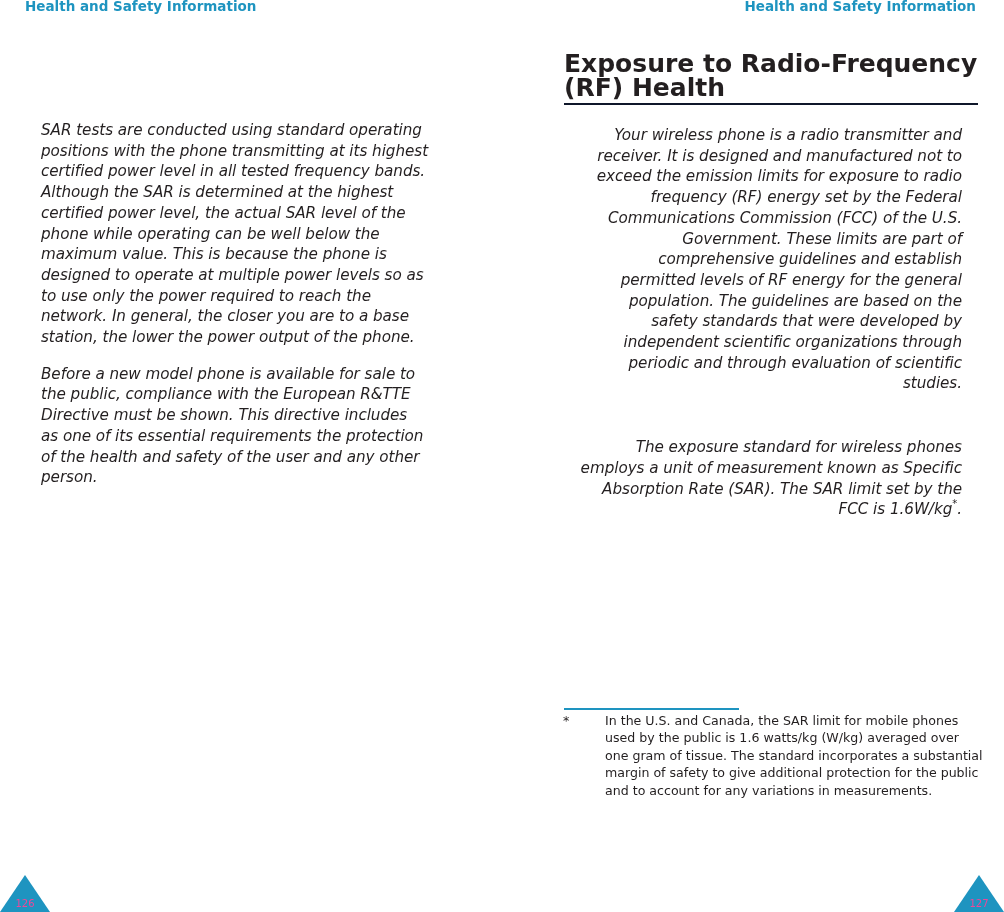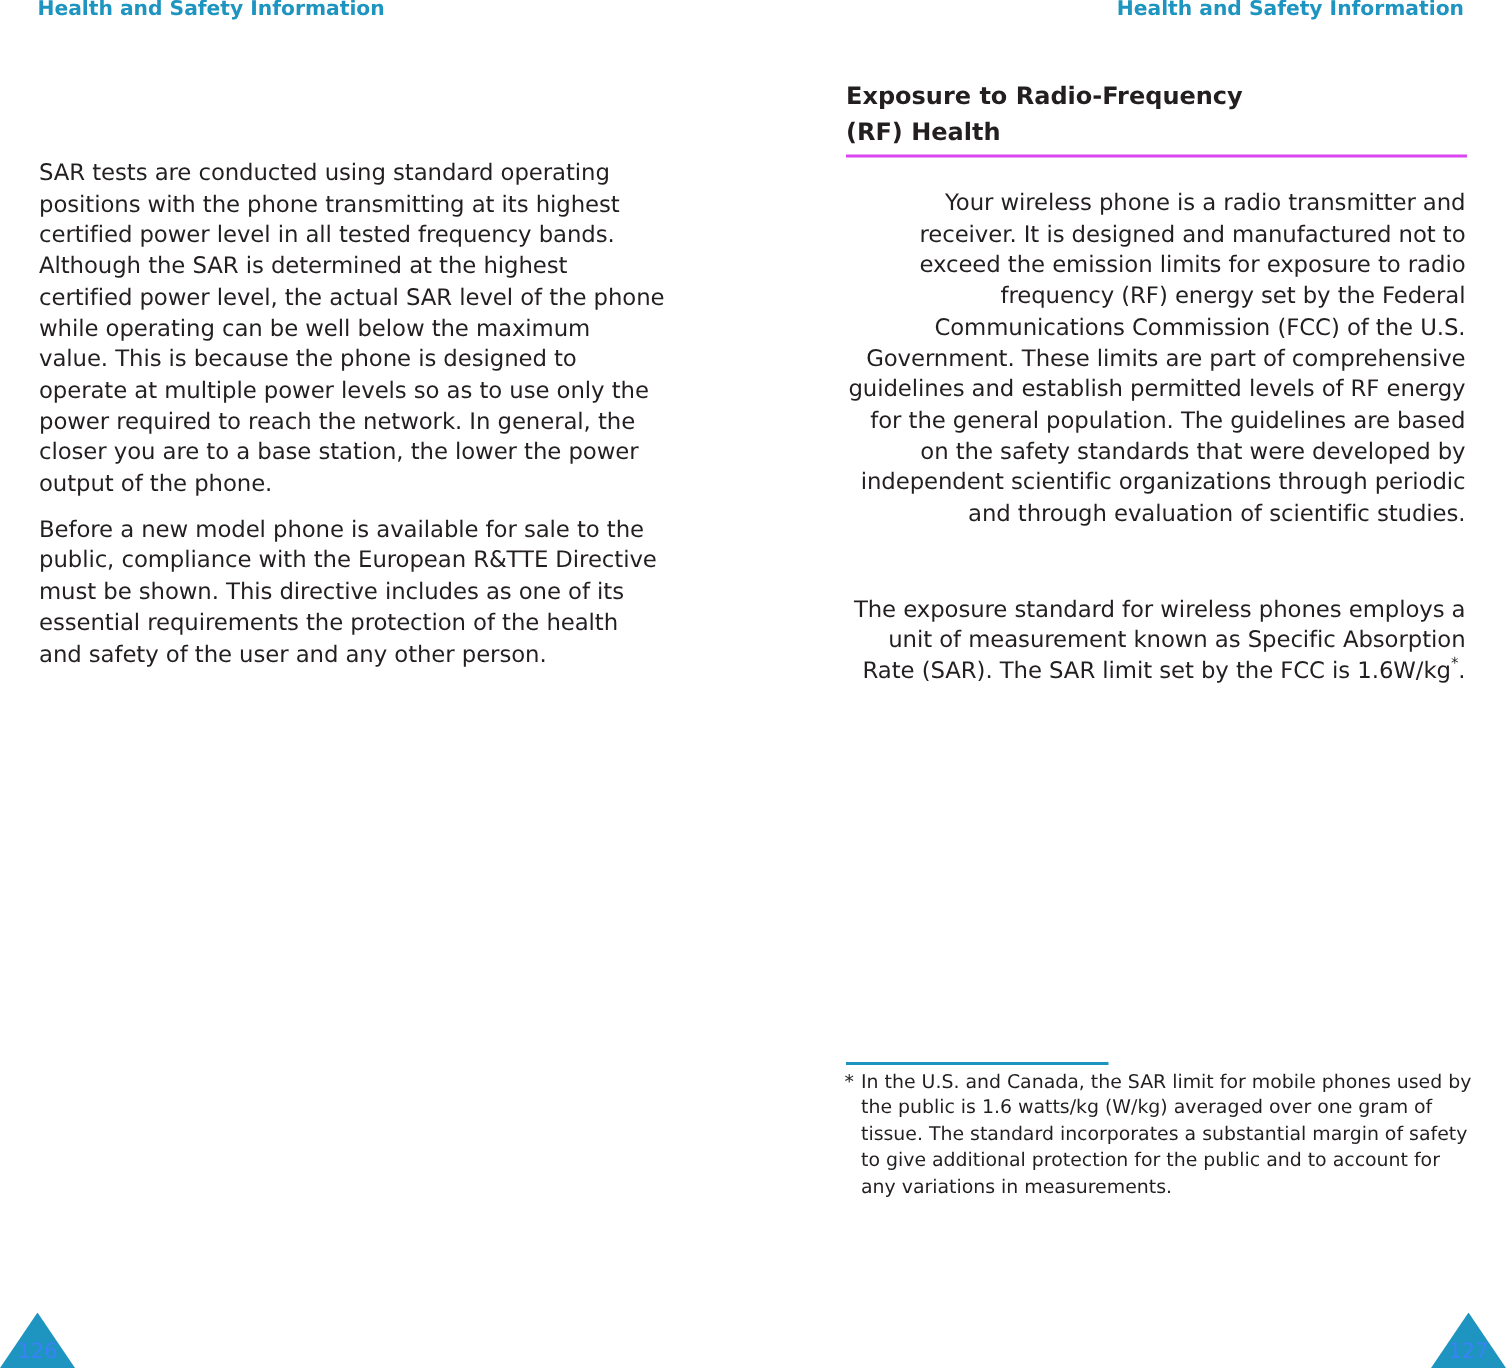--- a/index.html
+++ b/index.html
@@ -12,54 +12,55 @@
       font-family: "DejaVu Sans", sans-serif; font-weight: bold;
       font-size: 13.5px; color: #1e94c0; letter-spacing: 0;
     }
     #hdr-left { left: 25px; }
     #hdr-right { right: 28px; }
 
     .col-left { position: absolute; left: 25px; top: 104px; width: 420px; }
     .col-right { position: absolute; left: 564px; top: 52px; width: 414px; }
 
     .para {
-      font-size: 15.2px; line-height: 20.7px; margin: 1px;
+      font-size: 15.2px; line-height: 20.7px; margin: 16px;
       letter-spacing: -0.05px;
+      font-style: italic;
     }
     .col-left .para + .para { margin-top: 10px; }
 
     .section-title {
-      font-weight: bold; font-size: 16px; line-height: 24px;
+      font-weight: bold; font-size: 25px; line-height: 24px;
       margin: 0; padding-bottom: 3px; color: #231f20;
-      border-bottom: 2px solid #d946ef;
+      border-bottom: 2px solid #0f172a;
     }
     #para-r1 { margin-top: 20px; text-align: right; }
     #para-r2 { margin-top: 43px; }
     #para-r3 { margin-top: 43px; text-align: right; }
     sup { font-size: 10px; line-height: 0; vertical-align: 7px; }
 
     .footnote-rule {
       position: absolute; left: 564px; top: 708px; width: 175px; height: 2px;
       background: #1e94c0;
     }
     .footnote {
       position: absolute; left: 563px; top: 712px; width: 420px;
       font-size: 12.6px; line-height: 17.4px; margin: 0;
       display: flex;
     }
     .footnote .mark { width: 11px; flex: none; }
-    .footnote .ftext { flex: 1; }
+    .footnote .ftext { flex: 1; margin-left: 31px; }
 
     .page-badge {
       position: absolute; bottom: 0; width: 50px; height: 37px;
     }
     .page-badge svg { position: absolute; left: 0; top: 0; }
     .page-badge span {
       position: absolute; left: 0; right: 0; bottom: 3px; text-align: center;
-      color: #3b82f6; font-size: 14px; font-family: "DejaVu Sans", sans-serif;
+      color: #ec4899; font-size: 10px; font-family: "DejaVu Sans", sans-serif;
     }
     #badge-left { left: 0; }
     #badge-right { right: 0; }
   </style>
 </head>
 <body>
 
 <div>
   <div id="hdr-left" class="running-header">Health and Safety Information</div>
 

